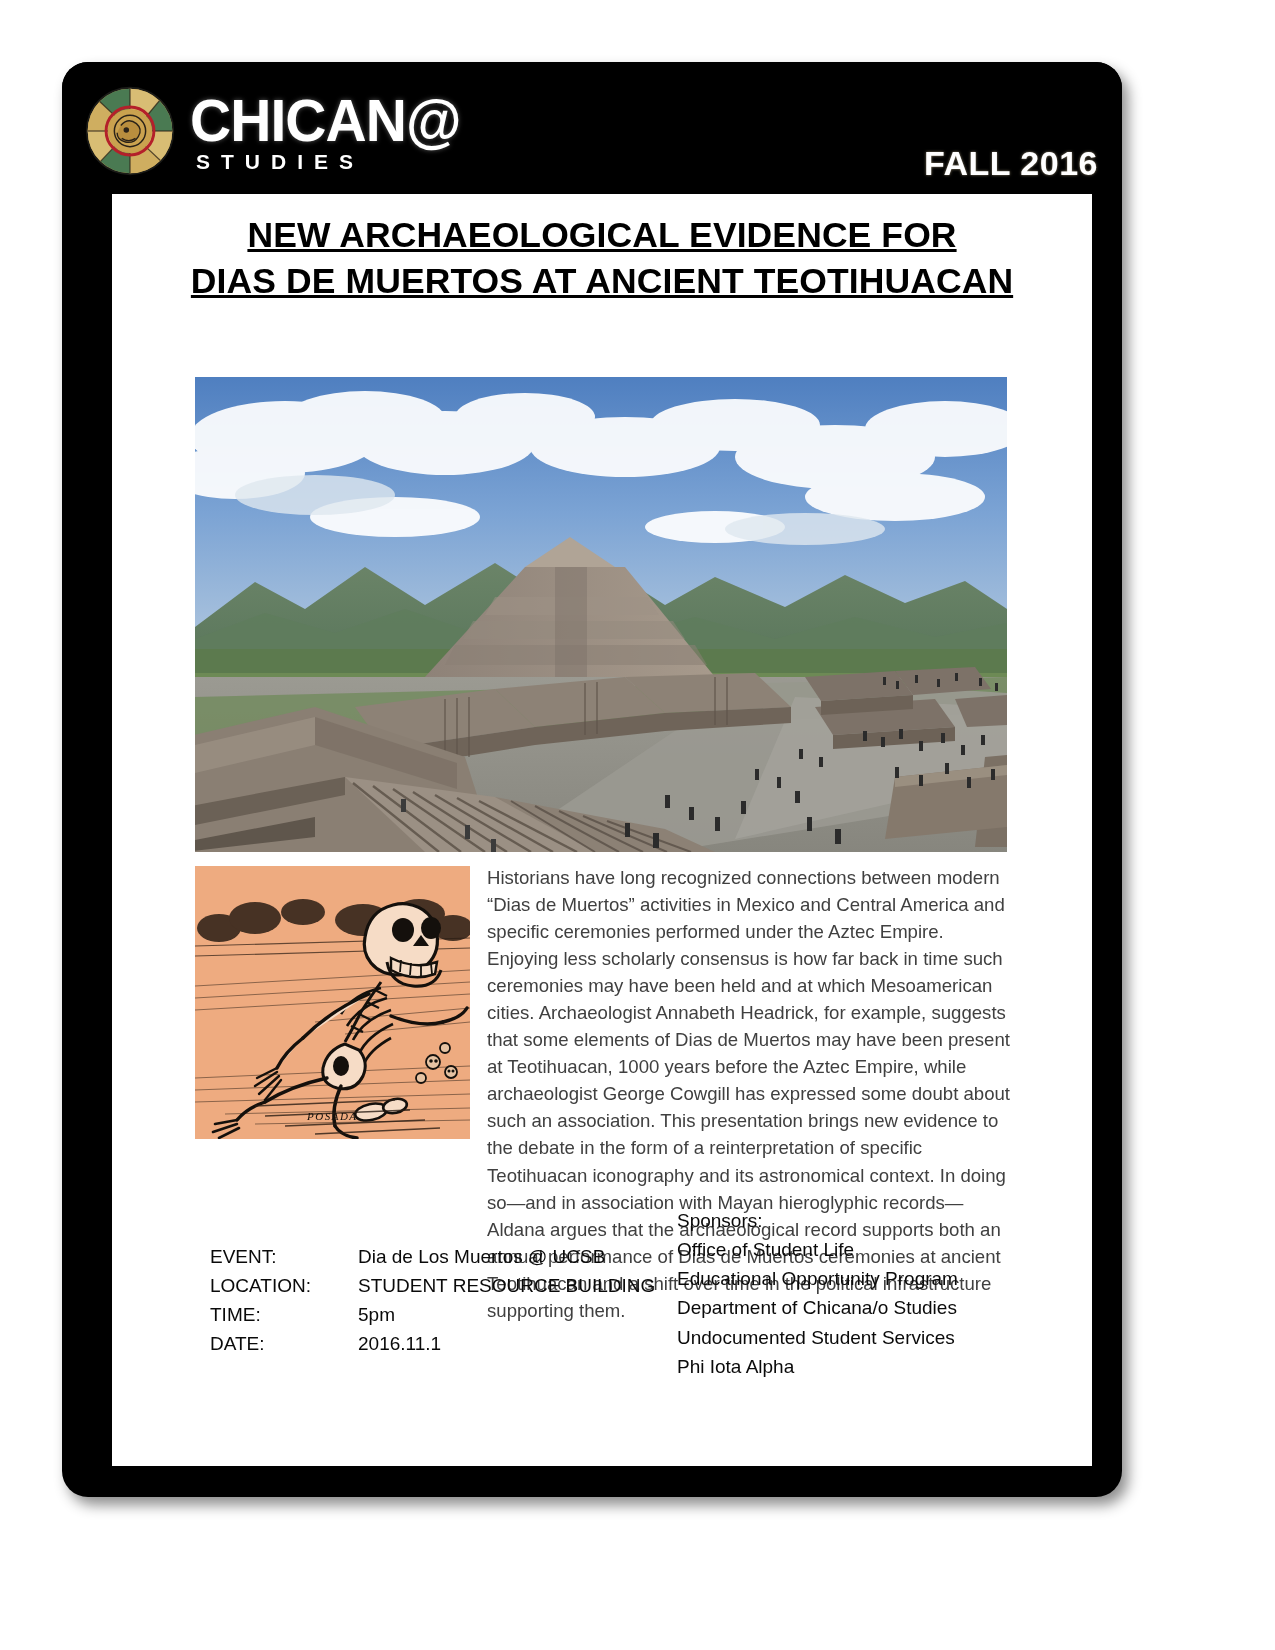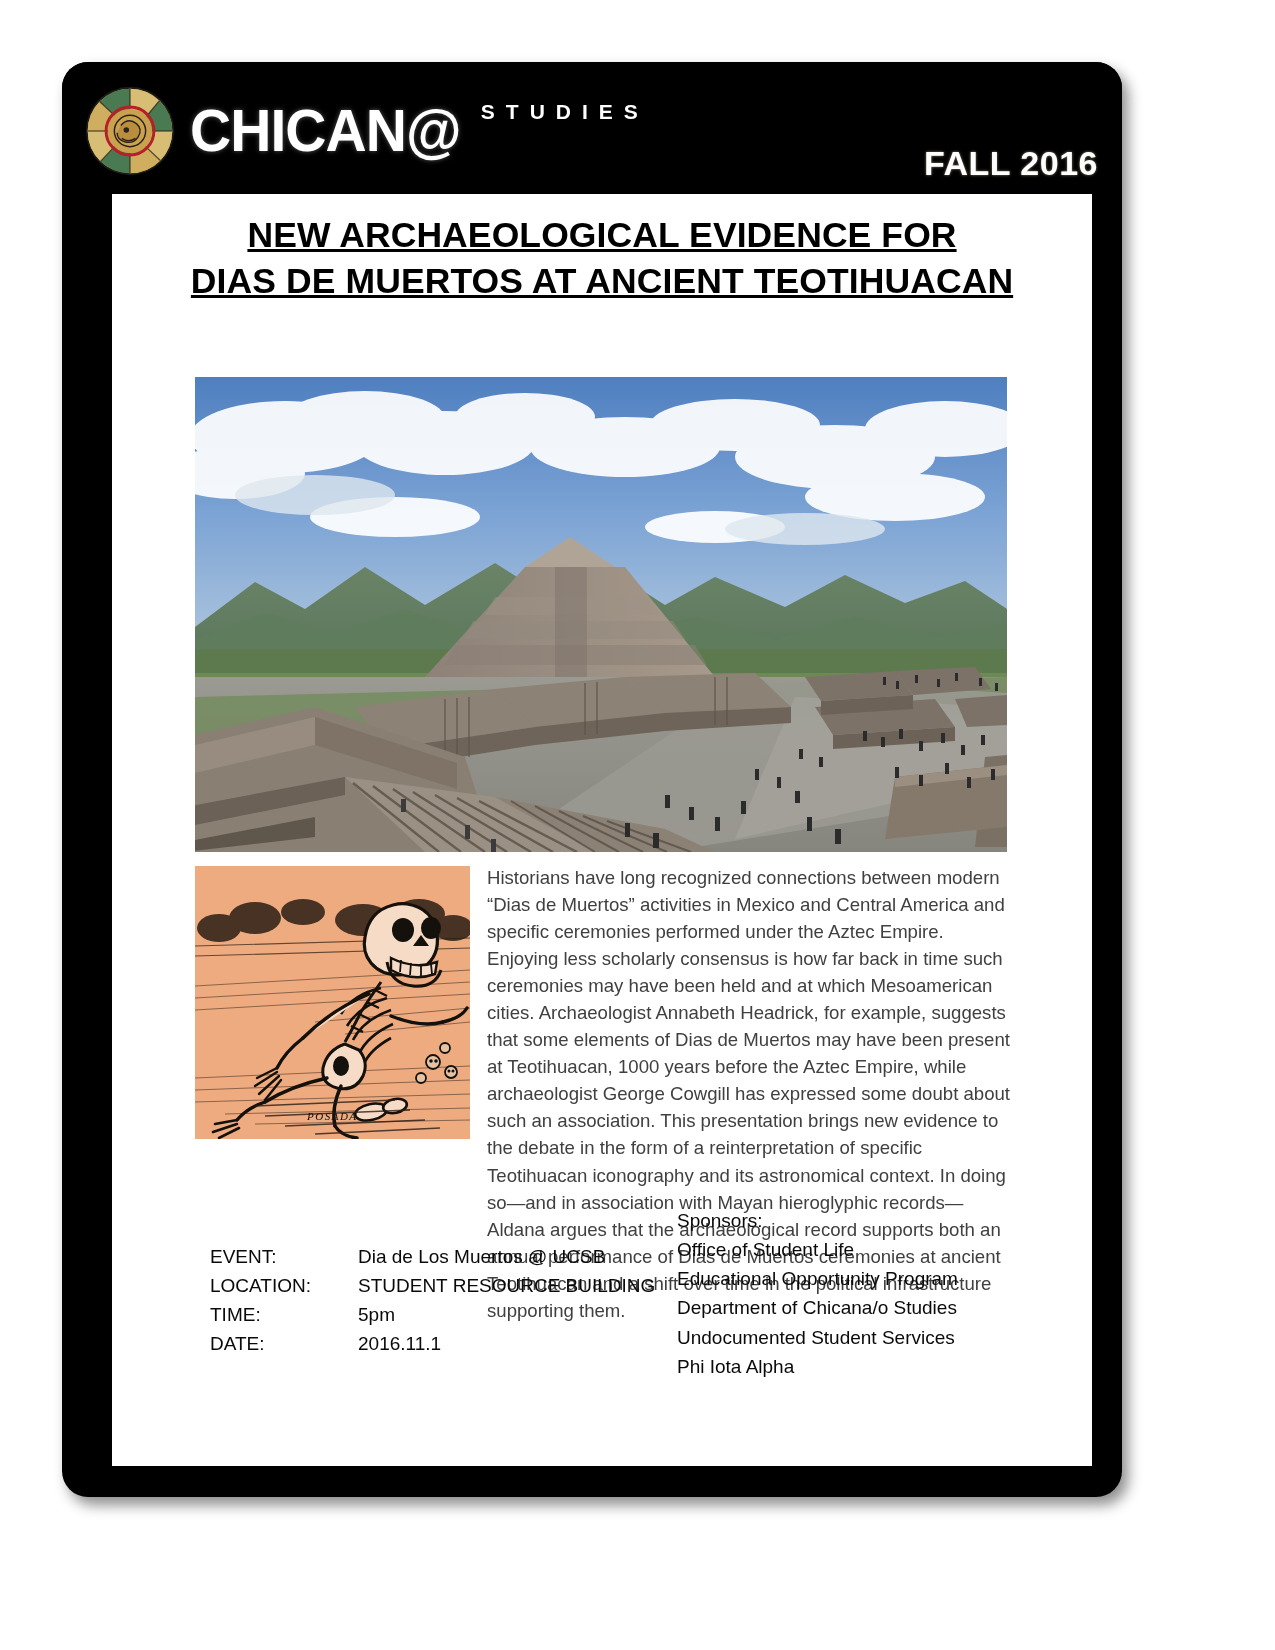--- a/index.html
+++ b/index.html
@@ -48,21 +48,21 @@
   }
   .aztec-emblem {
     width: 92px;
     height: 92px;
     margin-left: 10px;
     margin-right: 14px;
     flex: 0 0 auto;
   }
   .logo-text-wrap {
     display: flex;
-    flex-direction: row;
+    flex-direction: column;
     justify-content: flex-start;
     line-height: 1;
   }
   .logo-main {
     font-family: "Liberation Sans", sans-serif;
     font-size: 60px;
     font-weight: bold;
     color: #ffffff;
     letter-spacing: -1px;
     font-stretch: condensed;

